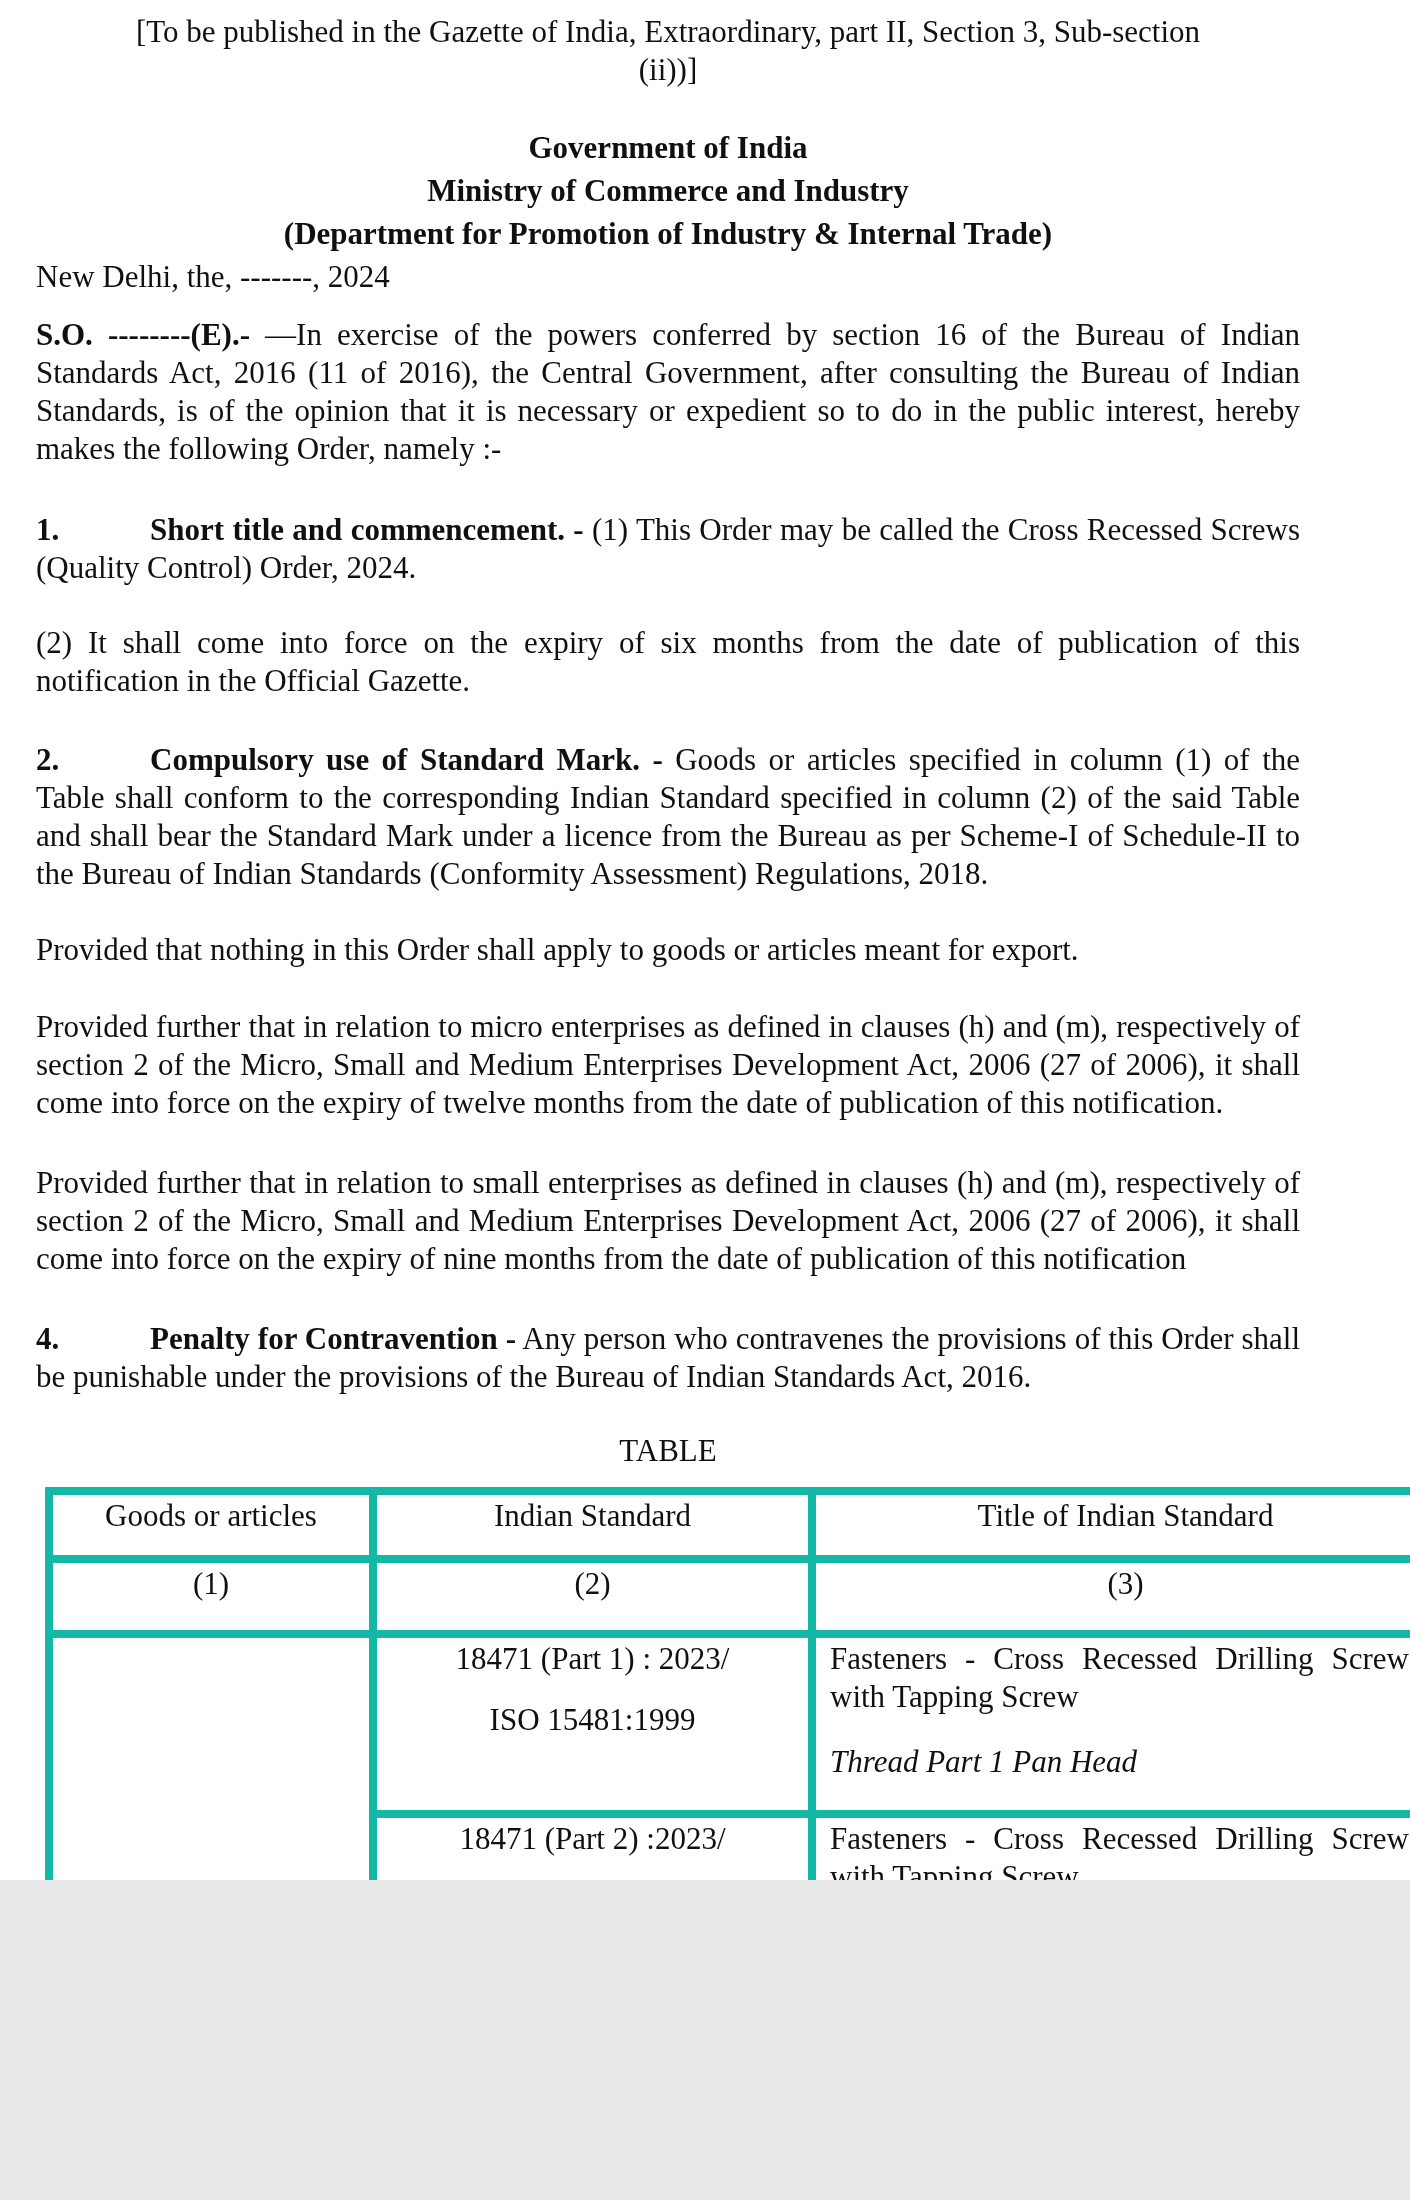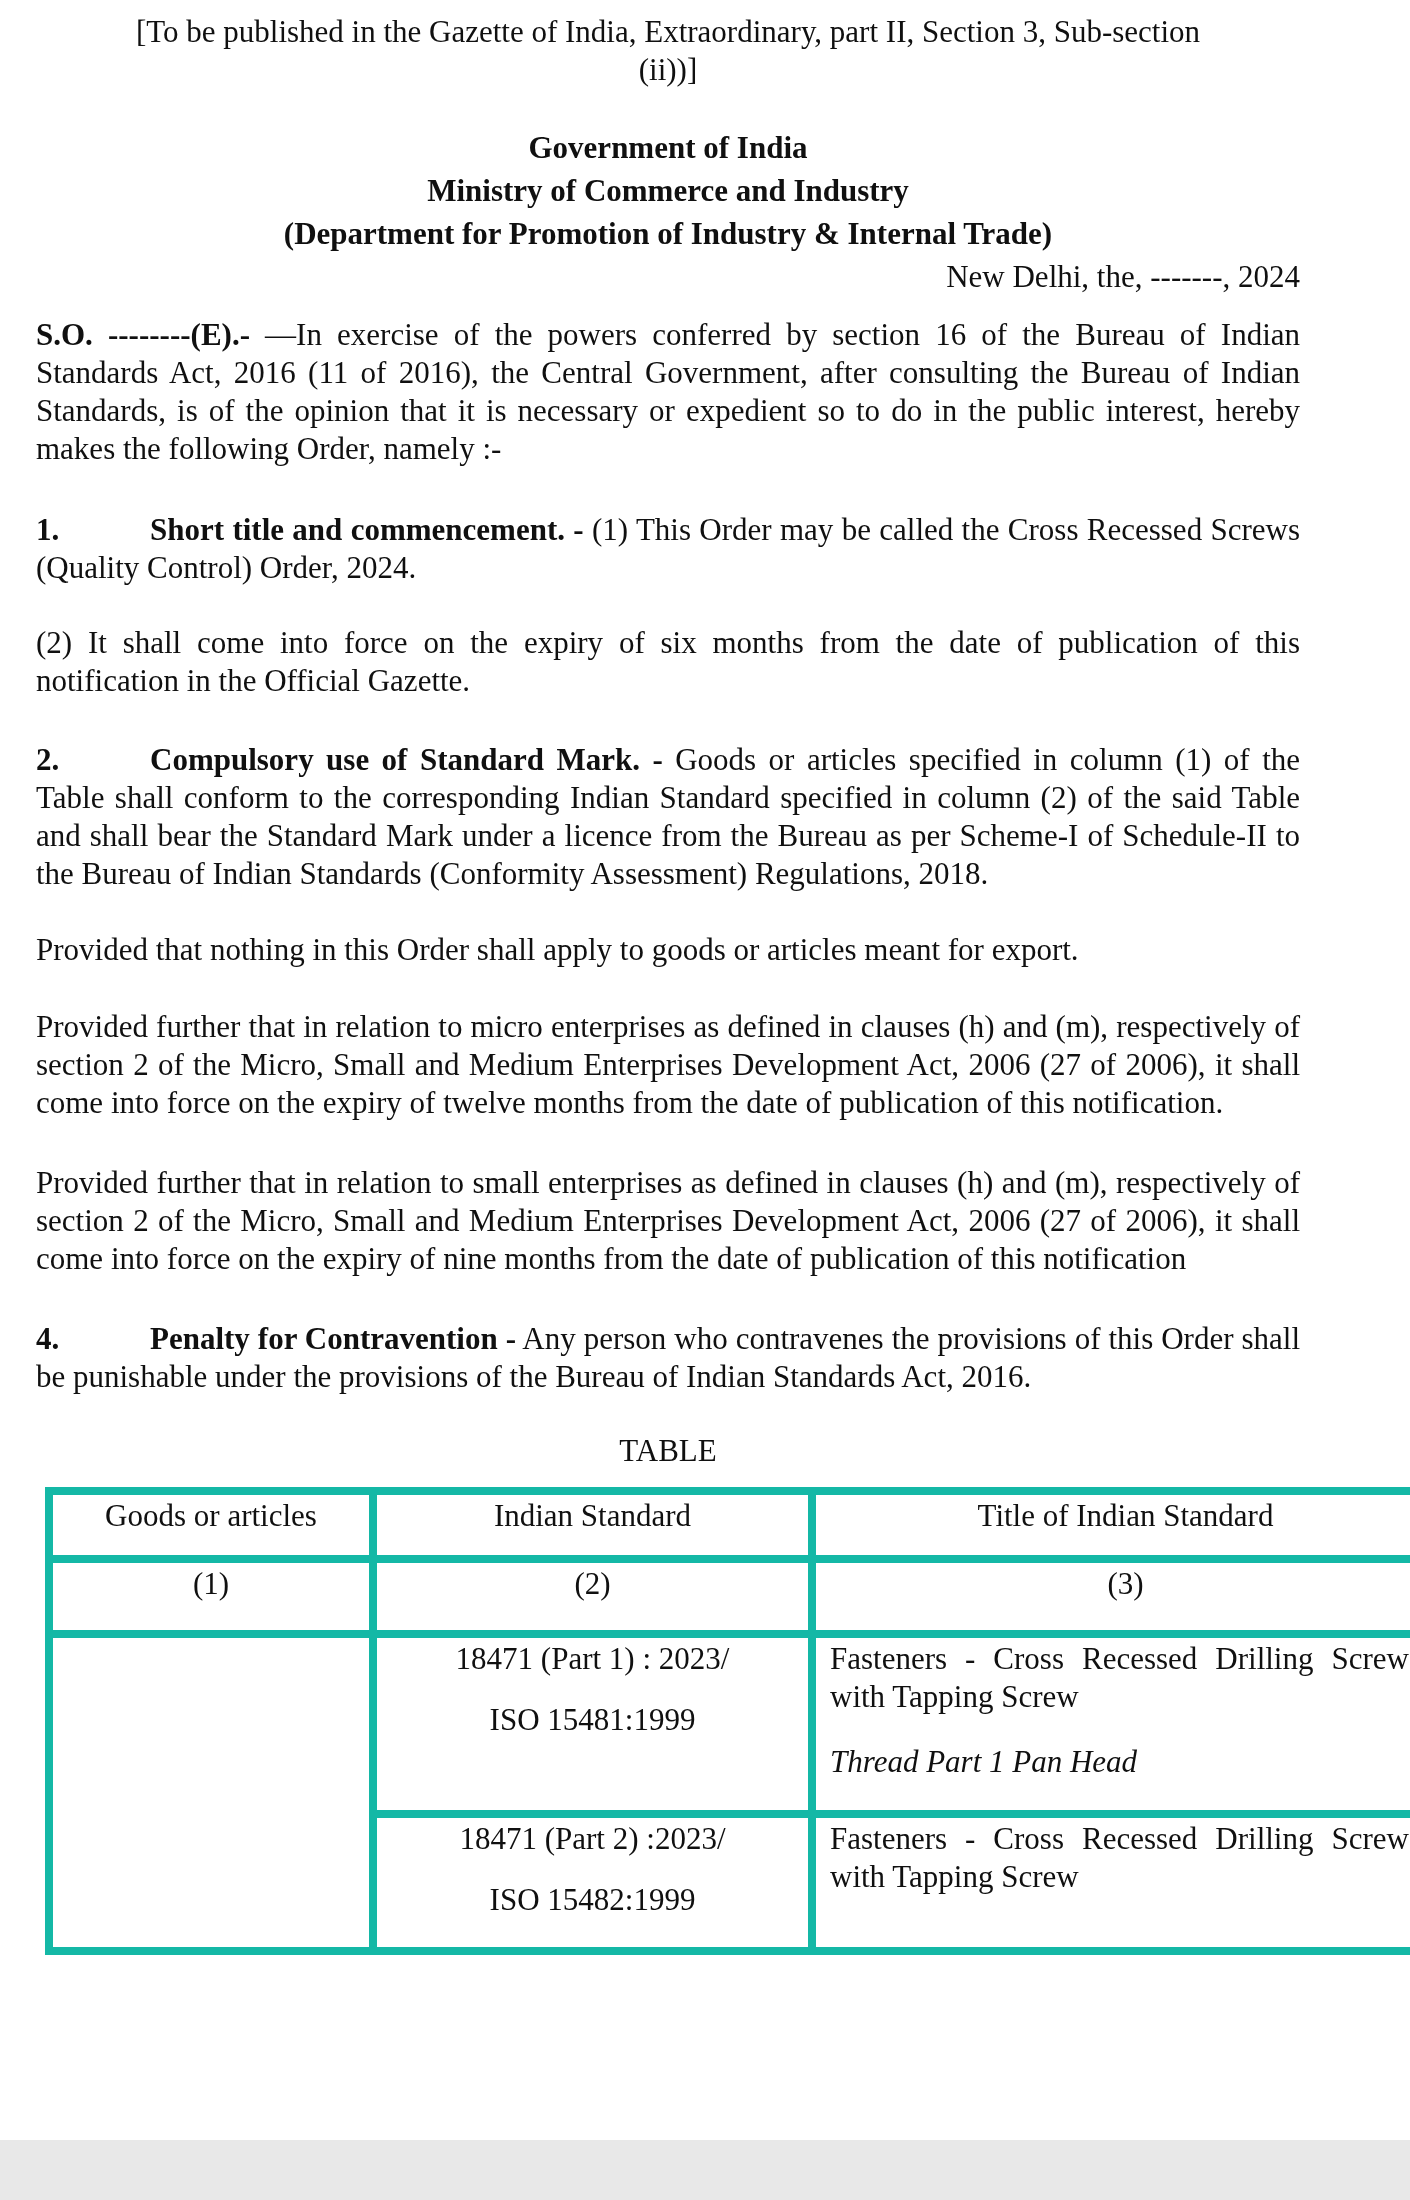--- a/index.html
+++ b/index.html
@@ -1,34 +1,34 @@
 <!DOCTYPE html>
 <html><head>
 <meta charset="utf-8">
 <style>
   html,body { margin:0; padding:0; background:#e8e8e8; }
   .page {
     position:relative;
-    width:1410px; height:2140px;
+    width:1410px; height:1880px;
     margin:0 auto;
     background:#ffffff;
     color:#101010;
     font-family:"Liberation Serif", serif;
     font-size:31px;
     line-height:38px;
     overflow:hidden;
   }
   .content { padding:13px 110px 0 36px; }
   p { margin:0; text-align:justify; }
 
   .note-line { text-align:center; }
   .org-block { margin-top:37px; }
   .org-line { text-align:center; font-weight:bold; line-height:43px; }
   .order-heading { text-align:center; font-weight:bold; line-height:43px; margin-top:41px; }
-  .dateline { text-align:right; line-height:43px; }
+  .dateline { text-align:left; line-height:43px; }
 
   .p-so      { margin-top:18px; }
   .sec-1     { margin-top:43px; }
   .p-clause2 { margin-top:37px; }
   .sec-2     { margin-top:41px; }
   .proviso-0 { margin-top:38px; }
   .proviso-1 { margin-top:39px; }
   .proviso-2 { margin-top:42px; }
   .sec-3     { margin-top:40px; }
   .sec-4     { margin-top:42px; }

